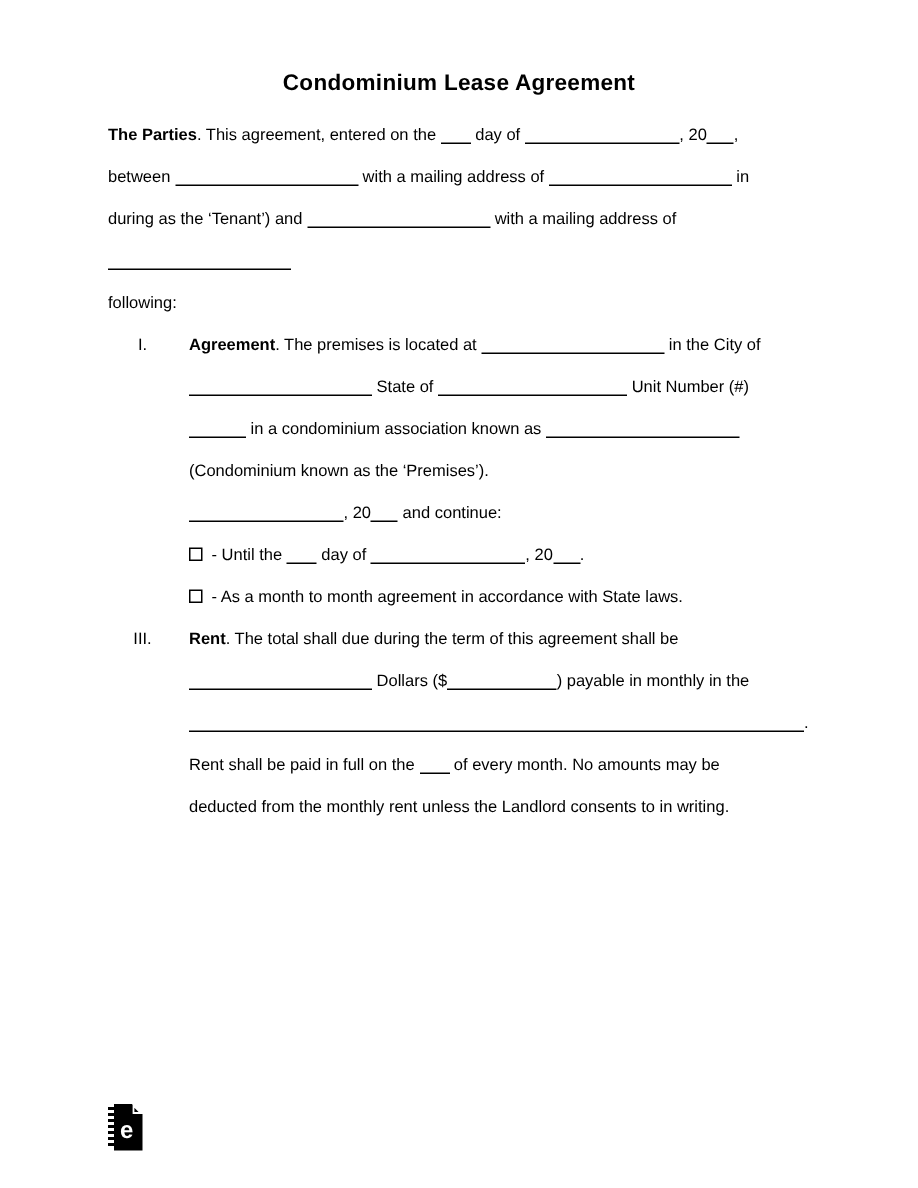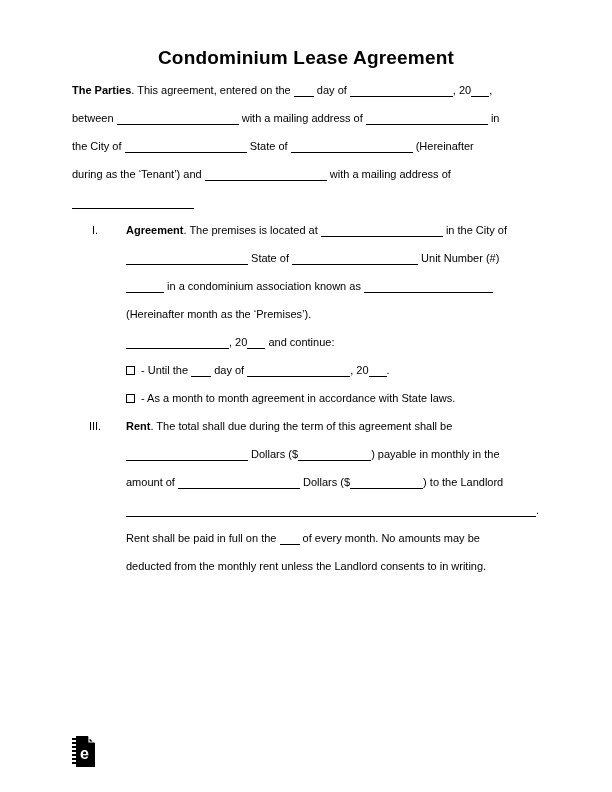--- a/index.html
+++ b/index.html
@@ -8,21 +8,21 @@
     width:612px;height:792px;
     background:#ffffff;
     font-family:"Liberation Sans", sans-serif;
     color:#000000;
     overflow:hidden;
   }
   .title{
     position:absolute;
     top:47px;left:0;right:0;
     text-align:center;
-    font-size:19px;
+    font-size:15px;
     font-weight:bold;
     letter-spacing:0.2px;
   }
   .body{
     position:absolute;
     top:76px;left:72px;
     width:468px;
   }
   .line{
     height:28px;
@@ -60,33 +60,32 @@
 </head>
 <body>
 
 <div class="page">
 
   <div class="title">Condominium Lease Agreement</div>
 
   <div class="body">
       <div class="line p"><span class="b">The Parties</span><span>. This agreement, entered on the </span><span class="bl" style="width: 20px;"></span><span> day of </span><span class="bl" style="width: 103px;"></span><span>, 20</span><span class="bl" style="width: 18px;"></span><span>,</span></div>
       <div class="line p"><span>between </span><span class="bl" style="width: 122px;"></span><span> with a mailing address of </span><span class="bl" style="width: 122px;"></span><span> in</span></div>
-      <div class="line p"><span>the City of </span><span class="bl" style="width: 122px;"></span><span> State of </span><span class="bl" style="width: 122px;"></span><span> (Hereinafter</span></div>
       <div class="line p"><span>during as the ‘Tenant’) and </span><span class="bl" style="width: 122px;"></span><span> with a mailing address of</span></div>
       <div class="line p"><span class="bl" style="width: 122px;"></span></div>
+      <div class="line p"><span>following:</span></div>
       <div class="line sec"><span class="num">I.</span><span class="b">Agreement</span><span>. The premises is located at </span><span class="bl" style="width: 122px;"></span><span> in the City of</span></div>
       <div class="line cont"><span class="bl" style="width: 122px;"></span><span> State of </span><span class="bl" style="width: 126px;"></span><span> Unit Number (#)</span></div>
       <div class="line cont"><span class="bl" style="width: 38px;"></span><span> in a condominium association known as </span><span class="bl" style="width: 129px;"></span></div>
-      <div class="line cont"><span>(Hereinafter month as the ‘Premises’).</span></div>
+      <div class="line cont"><span>(Condominium known as the ‘Premises’).</span></div>
       <div class="line cont"><span class="bl" style="width: 103px;"></span><span>, 20</span><span class="bl" style="width: 18px;"></span><span> and continue:</span></div>
       <div class="line cb"><span class="cbx"></span><span>- Until the </span><span class="bl" style="width: 20px;"></span><span> day of </span><span class="bl" style="width: 103px;"></span><span>, 20</span><span class="bl" style="width: 18px;"></span><span>.</span></div>
       <div class="line cb"><span class="cbx"></span><span>- As a month to month agreement in accordance with State laws.</span></div>
       <div class="line sec"><span class="num">III.</span><span class="b">Rent</span><span>. The total shall due during the term of this agreement shall be</span></div>
       <div class="line cont"><span class="bl" style="width: 122px;"></span><span> Dollars ($</span><span class="bl" style="width: 73px;"></span><span>) payable in monthly in the</span></div>
-      <div class="line cont"><span>amount of </span><span class="bl" style="width: 122px;"></span><span> Dollars ($</span><span class="bl" style="width: 73px;"></span><span>) to the Landlord</span></div>
       <div class="line cont"><span class="bl" style="width: 410px;"></span><span>.</span></div>
       <div class="line cont"><span>Rent shall be paid in full on the </span><span class="bl" style="width: 20px;"></span><span> of every month. No amounts may be</span></div>
       <div class="line cont"><span>deducted from the monthly rent unless the Landlord consents to in writing.</span></div>
     </div>
 
   <div class="logo">
     <svg width="24" height="33" viewBox="0 0 24 33">
 
       <polygon points="4,1 16,1 23,8 23,32 4,32" fill="#000000"></polygon>
 

